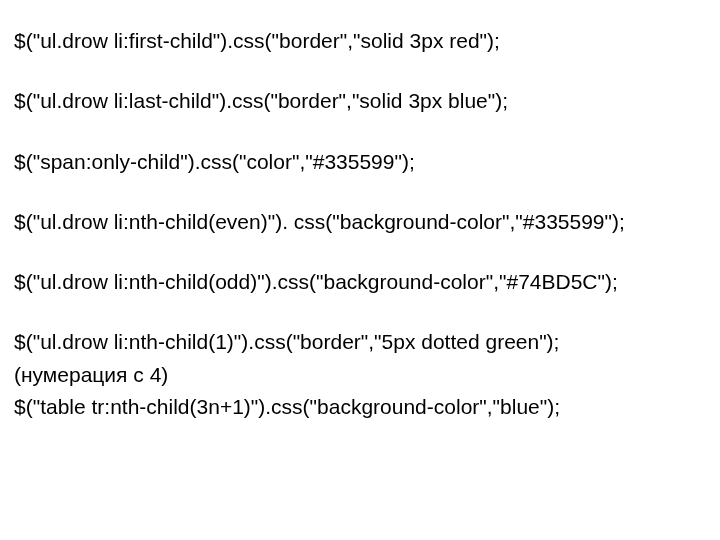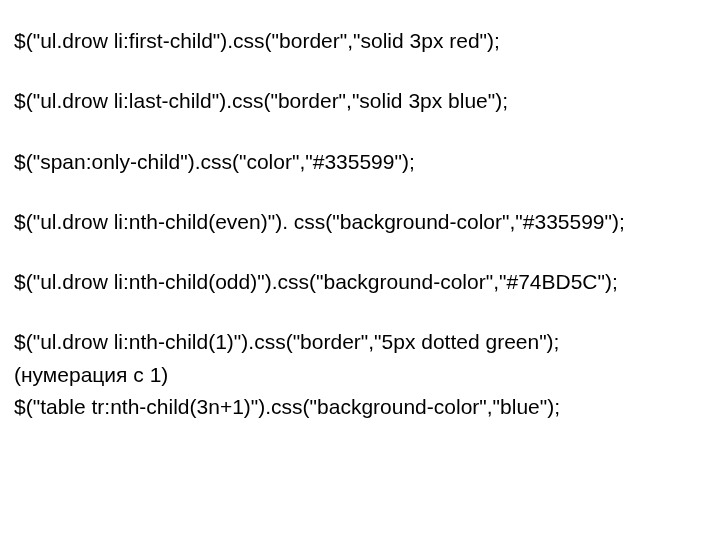--- a/index.html
+++ b/index.html
@@ -39,16 +39,16 @@
   <div class="gap"></div>
 
   <div class="line">$("ul.drow li:nth-child(even)"). css("background-color","#335599");</div>
   <div class="gap"></div>
 
   <div class="line">$("ul.drow li:nth-child(odd)").css("background-color","#74BD5C");</div>
   <div class="gap"></div>
 
   <div class="line">$("ul.drow li:nth-child(1)").css("border","5px dotted green");</div>
   <div class="gap-small"></div>
-  <div class="line">(нумерация с 1)</div>
+  <div class="line">(нумерация с 4)</div>
   <div class="gap-small"></div>
   <div class="line">$("table tr:nth-child(3n+1)").css("background-color","blue");</div>
 </div>
 
 </body></html>

